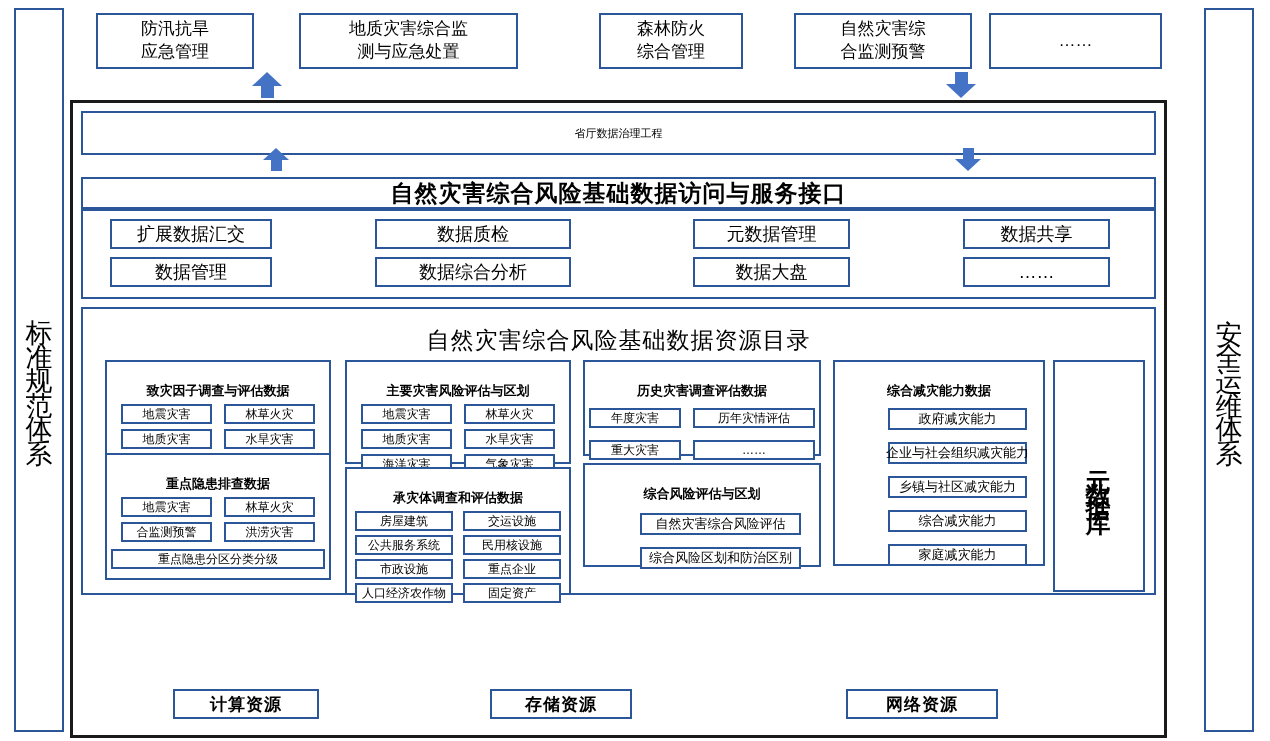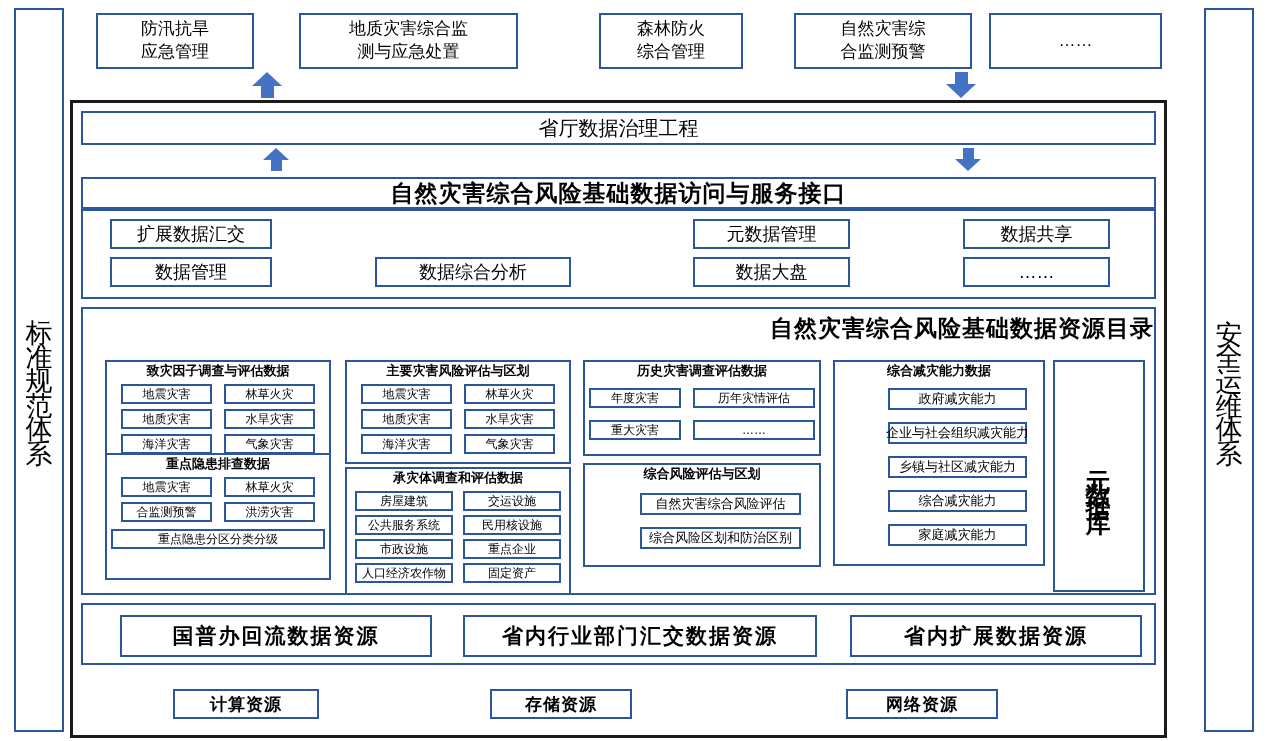--- a/index.html
+++ b/index.html
@@ -50,47 +50,47 @@
   .block-arrow.small .head-up { border-left-width: 13px; border-right-width: 13px; border-bottom-width: 12px; }
   .block-arrow.small .head-down { border-left-width: 13px; border-right-width: 13px; border-top-width: 12px; }
   .block-arrow.small .stem { width: 11px; height: 11px; }
 
   
   .outer {
     position: absolute; left: 70px; top: 100px; width: 1097px; height: 638px;
     border: 3px solid #1A1A1A; background: #fff;
   }
   .gov-bar {
-    position: absolute; left: 8px; top: 8px; width: calc(100% - 16px); height: 34px;
-    font-size: 20px;
+    position: absolute; left: 8px; top: 8px; width: calc(100% - 16px); height: 44px;
+    font-size: 11px;
   }
   .svc-header {
     position: absolute; left: 8px; top: 74px; width: calc(100% - 16px); height: 32px;
     font-size: 23px; font-weight: 700; letter-spacing: 1px;
   }
   .svc-body {
     position: absolute; left: 8px; top: 106px; width: calc(100% - 16px); height: 90px;
     border: 2px solid #2B579A;
   }
   .svc-box {
     position: absolute; height: 30px; border: 2px solid #2B579A; background: #fff;
     display: flex; align-items: center; justify-content: center; font-size: 18px;
   }
 
   
   .catalog {
     position: absolute; left: 8px; top: 204px; width: calc(100% - 16px); height: 288px;
     border: 2px solid #2B579A;
   }
   .catalog-title {
-    text-align: right; font-size: 23px; font-weight: 700; letter-spacing: 1px;
-    padding-top: 4px;
+    text-align: center; font-size: 23px; font-weight: 400; letter-spacing: 1px;
+    padding-top: 16px;
   }
   .group { position: absolute; border: 2px solid #2B579A; background: #fff; }
-  .group-title { text-align: center; font-weight: 700; font-size: 13px; padding: 0 0 2px; white-space: nowrap; }
+  .group-title { text-align: center; font-weight: 700; font-size: 13px; padding: 20px 0 2px; white-space: nowrap; }
   .items-grid2 { display: grid; grid-template-columns: 1fr 1fr; gap: 5px 12px; padding: 2px 14px; }
   .items-grid2.tight { gap: 4px 10px; padding: 2px 8px; text-align: center; }
   .items-hist { display: grid; grid-template-columns: 92px 122px; gap: 12px 12px; justify-content: center; padding-top: 6px; }
   .items-col { display: flex; flex-direction: column; gap: 12px; padding: 6px 16px; }
   .item {
     border: 2px solid #2B579A; background: #fff; height: 20px;
     display: flex; align-items: center; justify-content: center;
     font-size: 12px; white-space: nowrap; padding: 0 2px;
   }
   .items-col .item { height: 22px; font-size: 13px; margin-left: 37px; }
@@ -168,20 +168,21 @@
     </div>
     <div class="block-arrow small" style="left:880px;top:45px">
       <div class="stem"></div>
         <div class="head-down"></div>
     </div>
 
     <div class="svc-header blue-border center">自然灾害综合风险基础数据访问与服务接口</div>
 
     <div class="svc-body">
       <div class="svc-box" style="left:27px;top:8px;width:162px">扩展数据汇交</div>
+      <div class="svc-box" style="left:292px;top:8px;width:196px">数据质检</div>
       <div class="svc-box" style="left:610px;top:8px;width:157px">元数据管理</div>
       <div class="svc-box" style="left:880px;top:8px;width:147px">数据共享</div>
       <div class="svc-box" style="left:27px;top:46px;width:162px">数据管理</div>
       <div class="svc-box" style="left:292px;top:46px;width:196px">数据综合分析</div>
       <div class="svc-box" style="left:610px;top:46px;width:157px">数据大盘</div>
       <div class="svc-box" style="left:880px;top:46px;width:147px">……</div>
     </div>
 
     <div class="catalog">
       <div class="catalog-title">自然灾害综合风险基础数据资源目录</div>
@@ -262,24 +263,19 @@
           <div class="item">自然灾害综合风险评估</div>
           <div class="item">综合风险区划和防治区别</div>
         </div>
       </div>
 
       <div class="group metadata-box" style="left:970px;top:51px;width:92px;height:232px">
         <span class="vtext-md">元数据库</span>
       </div>
     </div>
 
-    <div class="sources">
-      <div class="source-box" style="left:37px;width:312px">国普办回流数据资源</div>
-      <div class="source-box" style="left:380px;width:354px">省内行业部门汇交数据资源</div>
-      <div class="source-box" style="left:767px;width:292px">省内扩展数据资源</div>
-    </div>
 
     <div class="infra-box" style="left:100px;width:146px">计算资源</div>
     <div class="infra-box" style="left:417px;width:142px">存储资源</div>
     <div class="infra-box" style="left:773px;width:152px">网络资源</div>
 
   </div>
 </div>
 
 </body></html>

